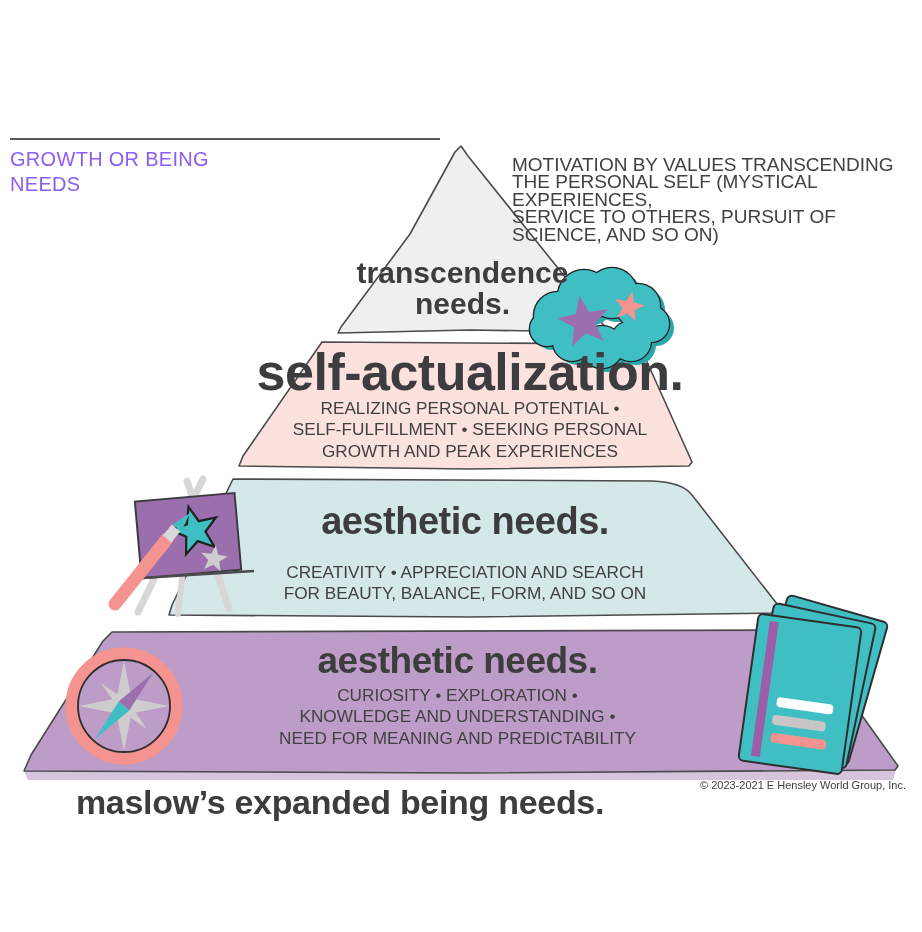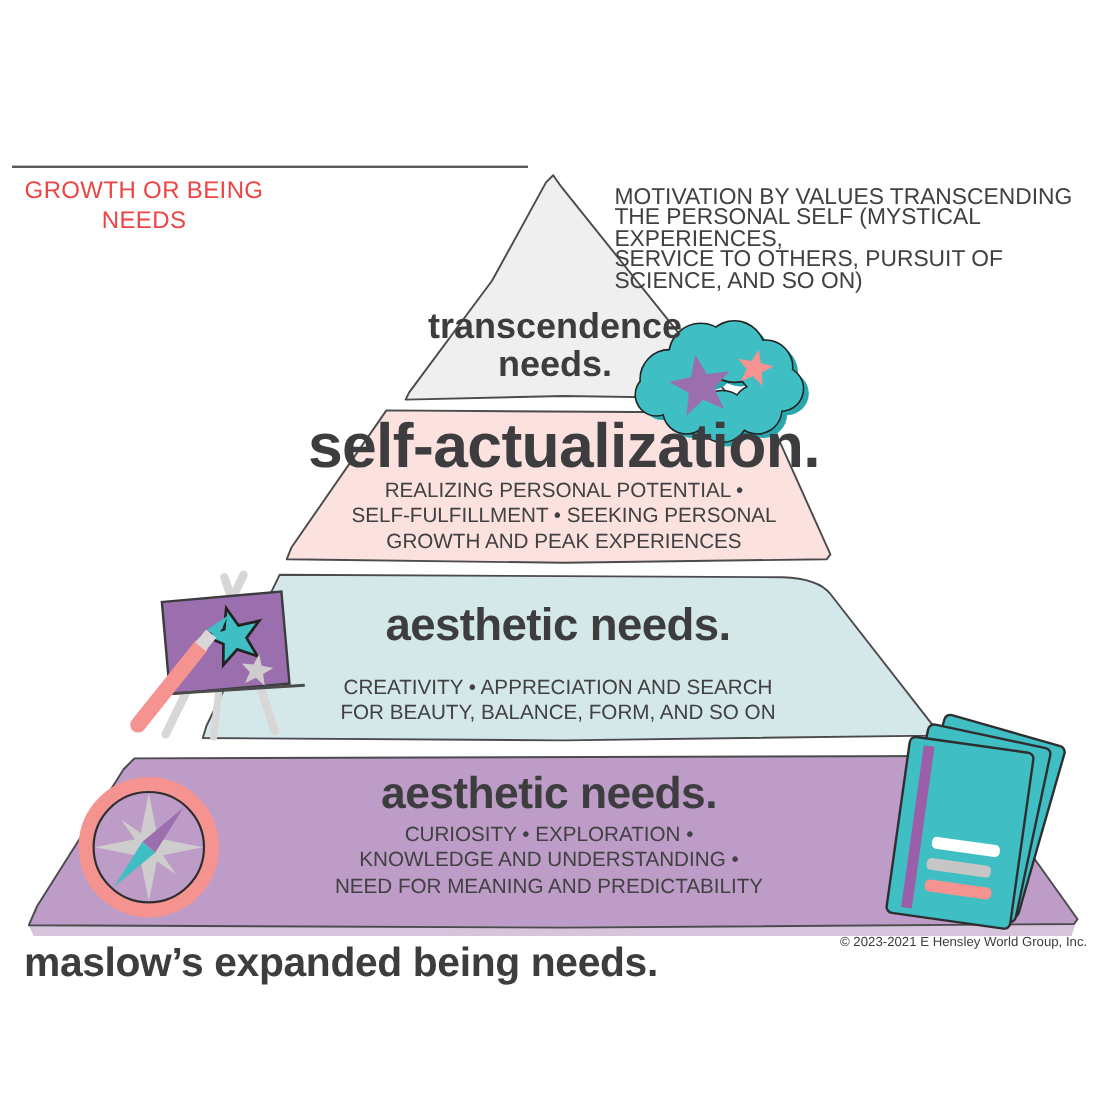--- a/index.html
+++ b/index.html
@@ -4,29 +4,29 @@
 <style>
   html,body{margin:0;padding:0;background:#ffffff;}
   .canvas{
     position:relative;width:922px;height:932px;background:#ffffff;overflow:hidden;
     font-family:"Liberation Sans",sans-serif;color:#414042;
   }
   .abs{position:absolute;}
   .prewrap{white-space:pre-line;}
   .center{text-align:center;}
   .rule{background:#58595b;height:2px;}
-  .growth-label{font-size:20px;line-height:24.5px;font-weight:400;color:#ef4444;letter-spacing:.3px;text-align:center;}
+  .growth-label{font-size:20px;line-height:24.5px;font-weight:400;color:#8b5cf6;letter-spacing:.3px;}
   .annotation{font-size:19px;line-height:17.4px;color:#414042;}
   .lvl-title{font-weight:700;color:#3d3d3f;}
   .t1{font-size:30px;line-height:31px;}
   .t2{font-size:52px;line-height:45px;letter-spacing:-.5px;}
   .t3{font-size:38px;line-height:43px;letter-spacing:-.5px;}
   .t4{font-size:37px;line-height:42px;letter-spacing:-.5px;}
   .lvl-sub{font-size:17.2px;line-height:21.4px;color:#414042;}
-  .footer-title{font-size:34px;font-weight:700;color:#3d3d3f;letter-spacing:-.3px;}
+  .footer-title{font-size:34px;font-weight:700;color:#3d3d3f;letter-spacing:-.3px;text-align:center;}
   .copyright{font-size:11px;color:#3d3d3f;text-align:right;}
   svg{position:absolute;left:0;top:0;}
 </style>
 </head>
 <body>
 
 <div class="canvas">
 
   <svg width="922" height="932" viewBox="0 0 922 932">
     <defs>

